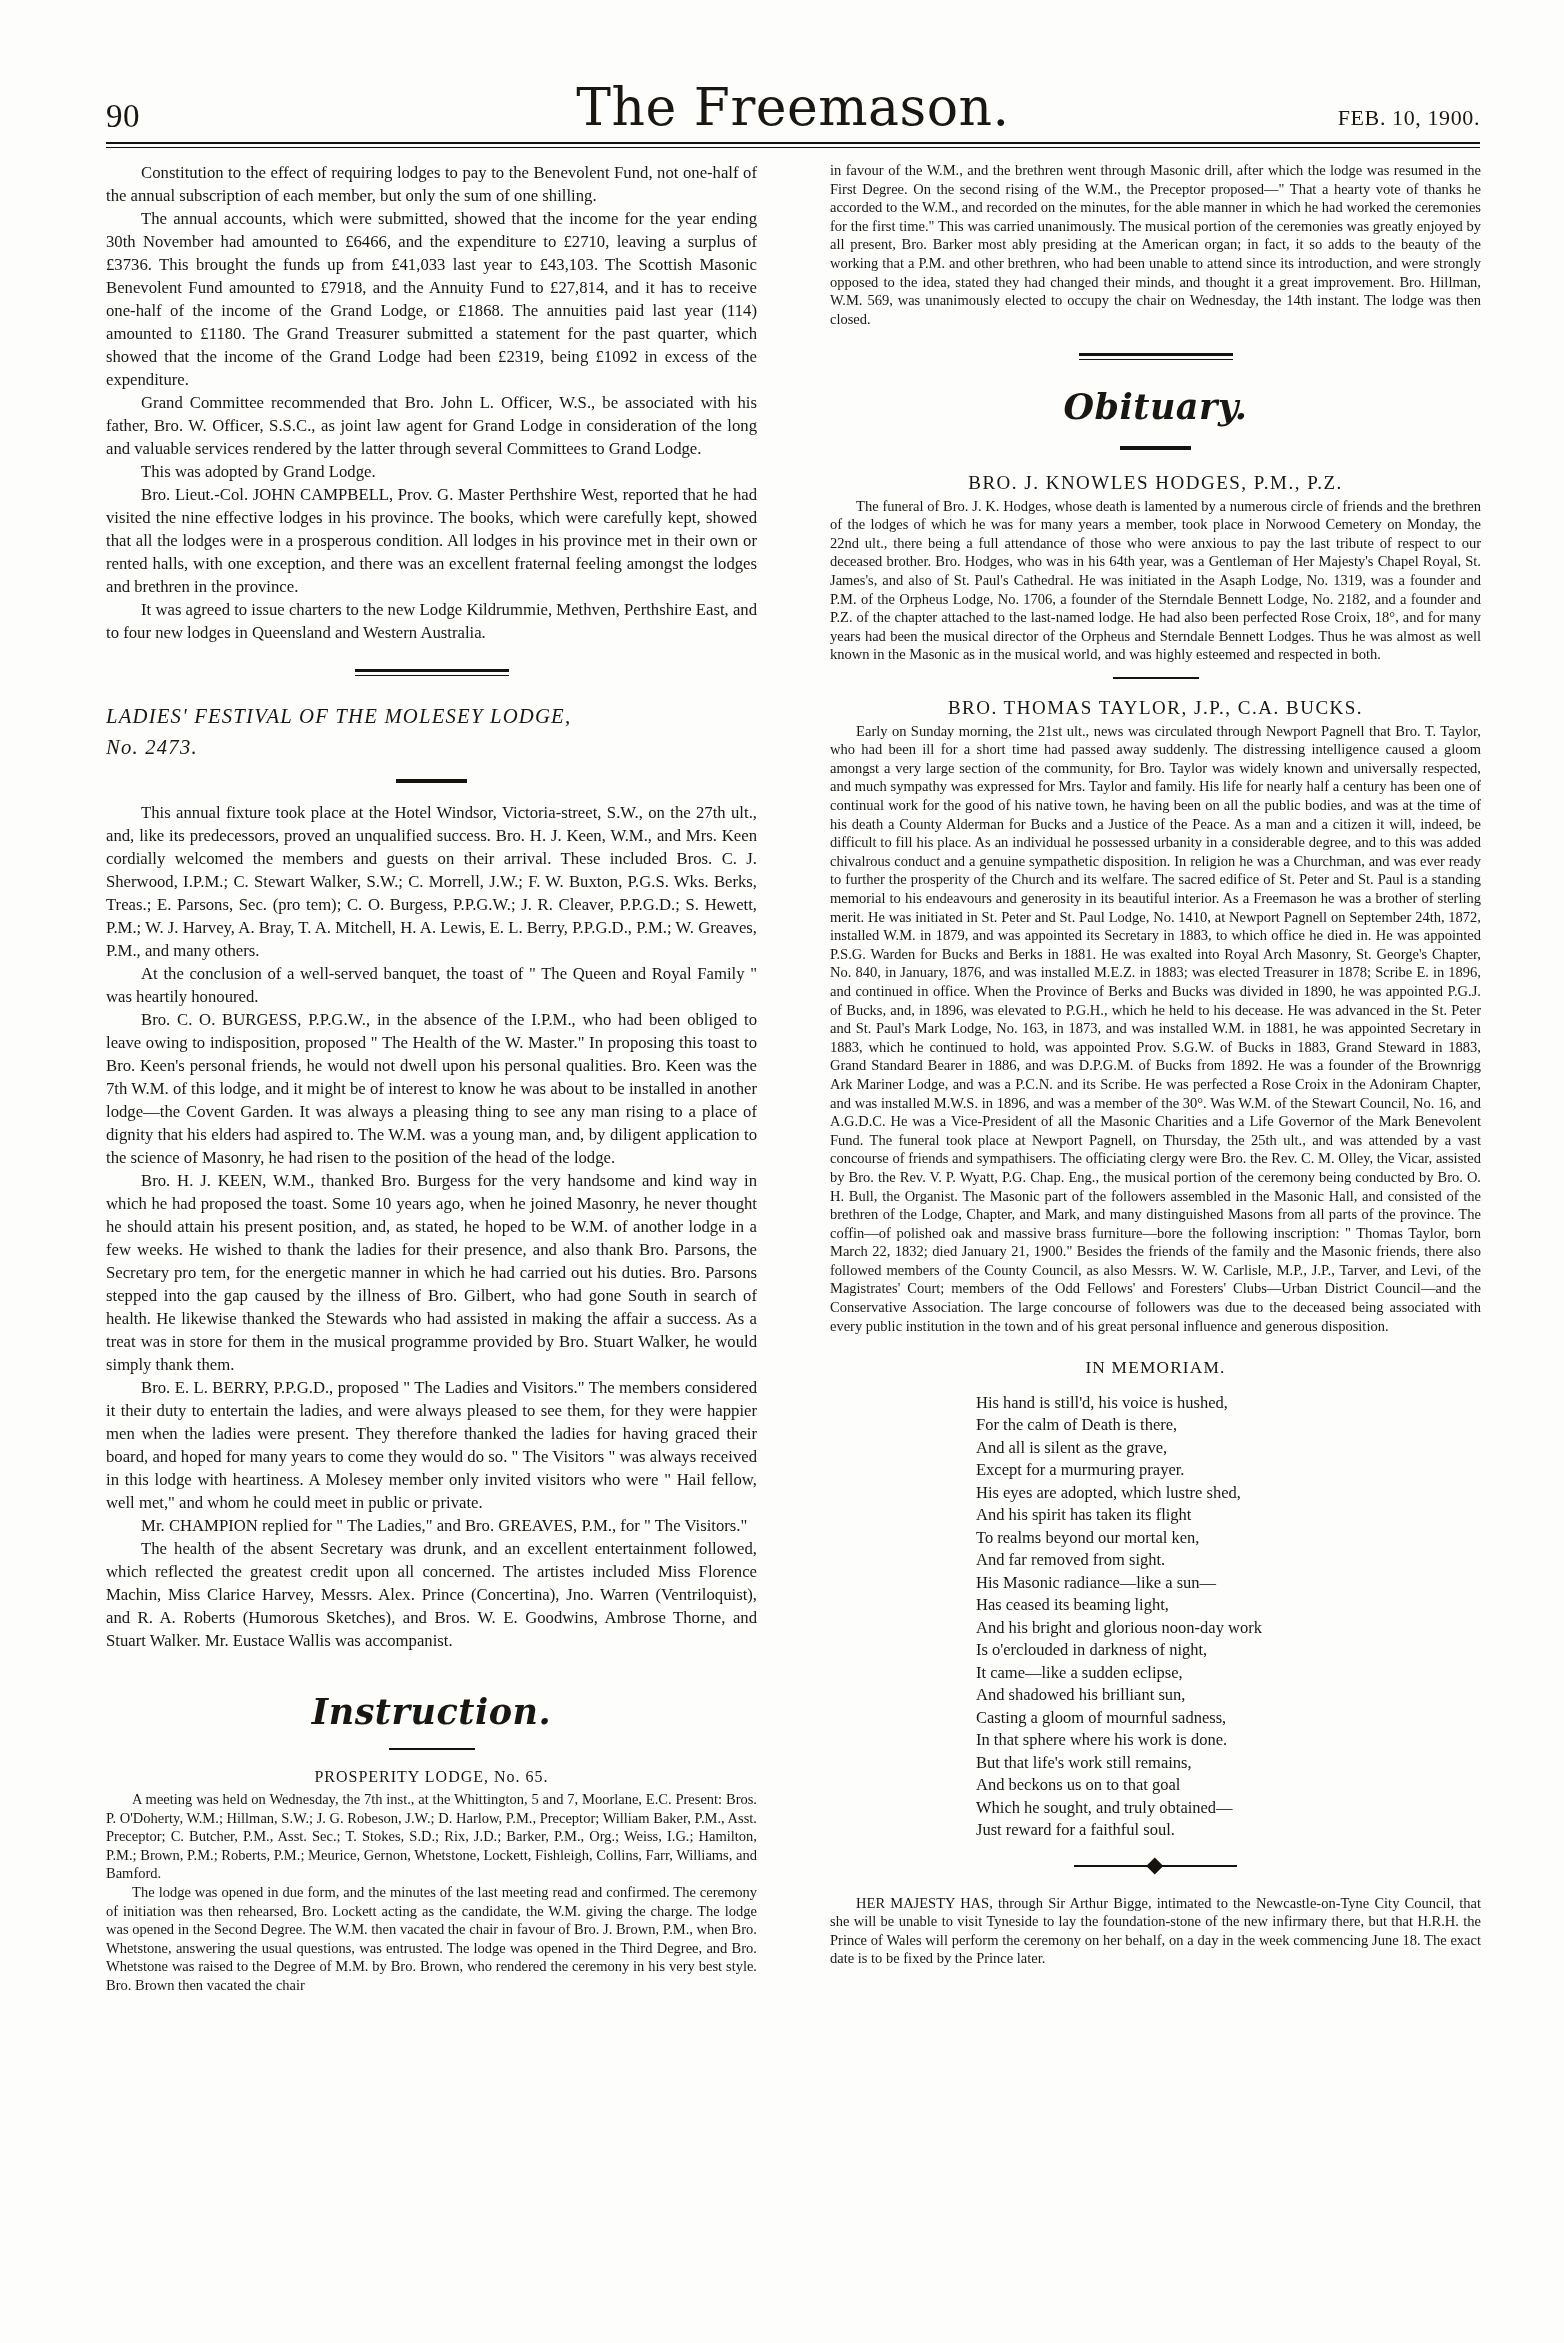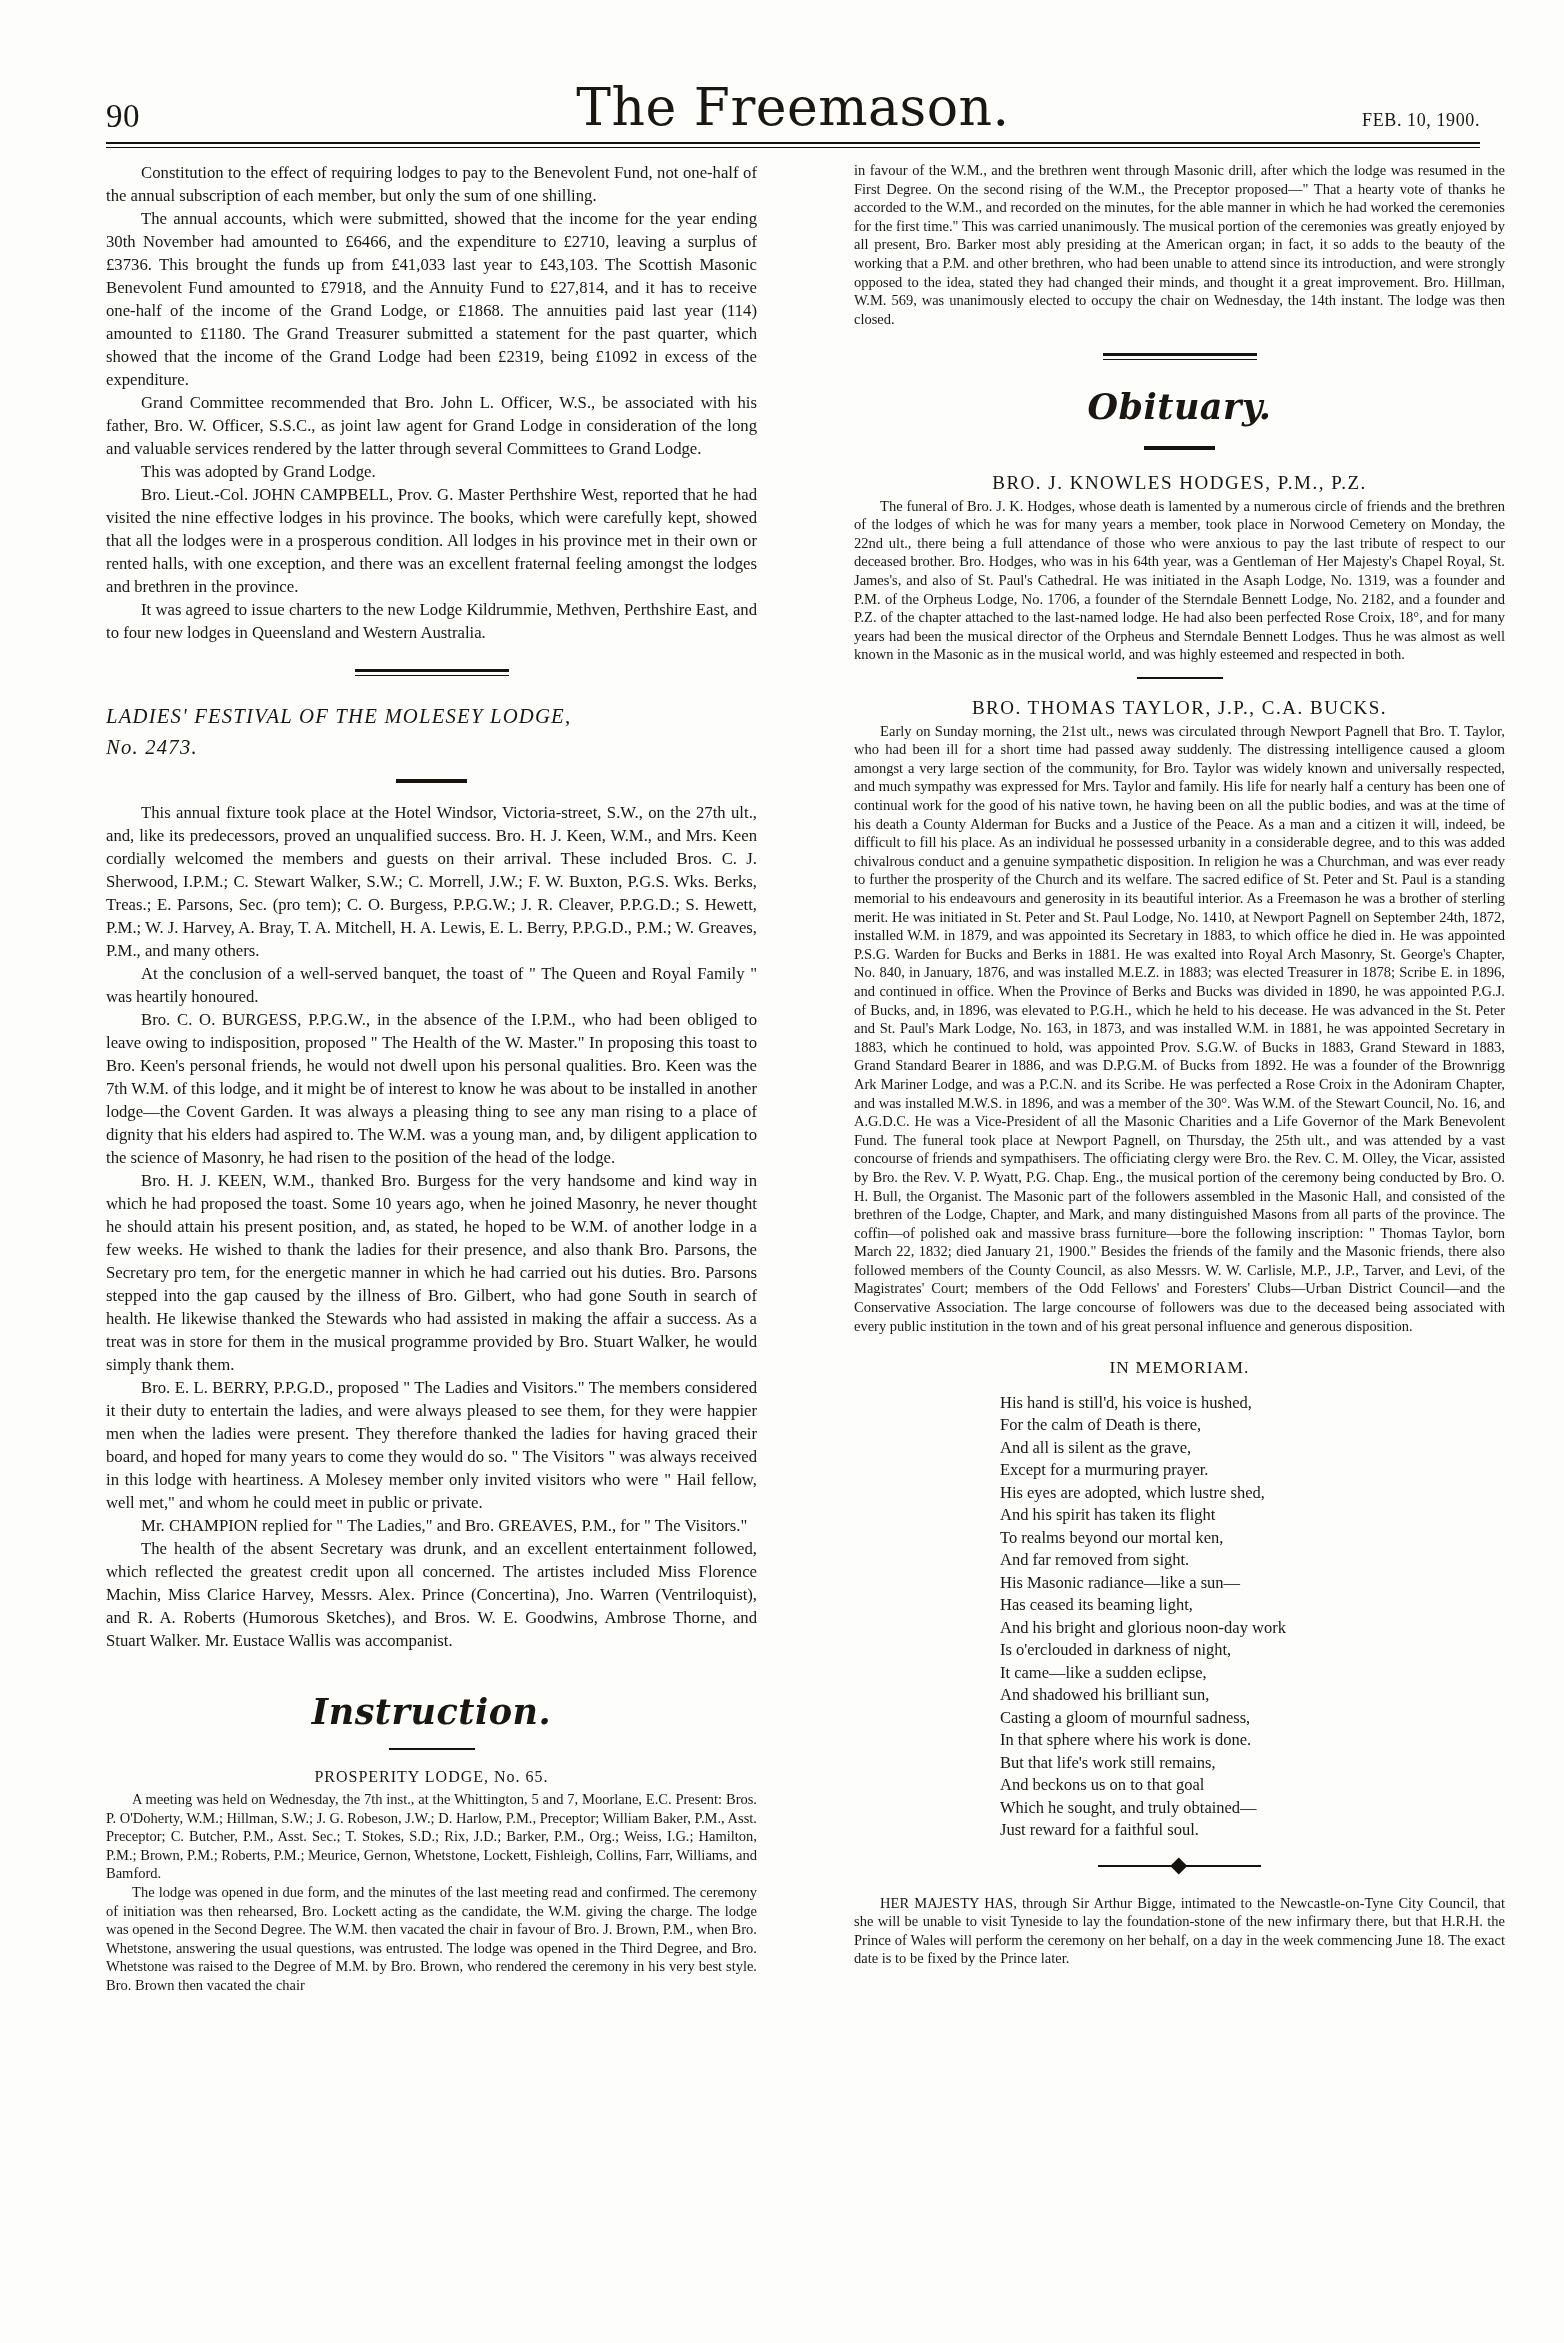--- a/index.html
+++ b/index.html
@@ -45,21 +45,21 @@
     bottom: -1.9px;
     text-align: center;
     font-size: 52px;
     font-family: "DejaVu Serif", "Liberation Serif", serif;
     letter-spacing: 0.5px;
   }
   .issue-date {
     position: absolute;
     right: 0;
     bottom: 3.8px;
-    font-size: 18px;
+    font-size: 22px;
     font-variant: small-caps;
     letter-spacing: 0.6px;
     margin-top: 40px;
   }
   .rule-double {
     position: absolute;
     left: 106px;
     top: 142px;
     width: 1374px;
     border-top: 2.9px solid #16120e;
@@ -76,21 +76,21 @@
     height: 2123px;
   }
   .col {
     position: absolute;
     top: 0;
     width: 651px;
     height: 2123px;
     overflow: hidden;
   }
   .col-left  { left: 0; }
-  .col-right { left: 748px; }
+  .col-right { left: 724px; }
   .col-divider {
     position: absolute;
     left: 687px;
     top: 3.8px;
     width: 0;
     height: 2112px;
     border-left: 1.9px solid #22.1e1a;
     border-left-color: #221e1a;
   }
 

